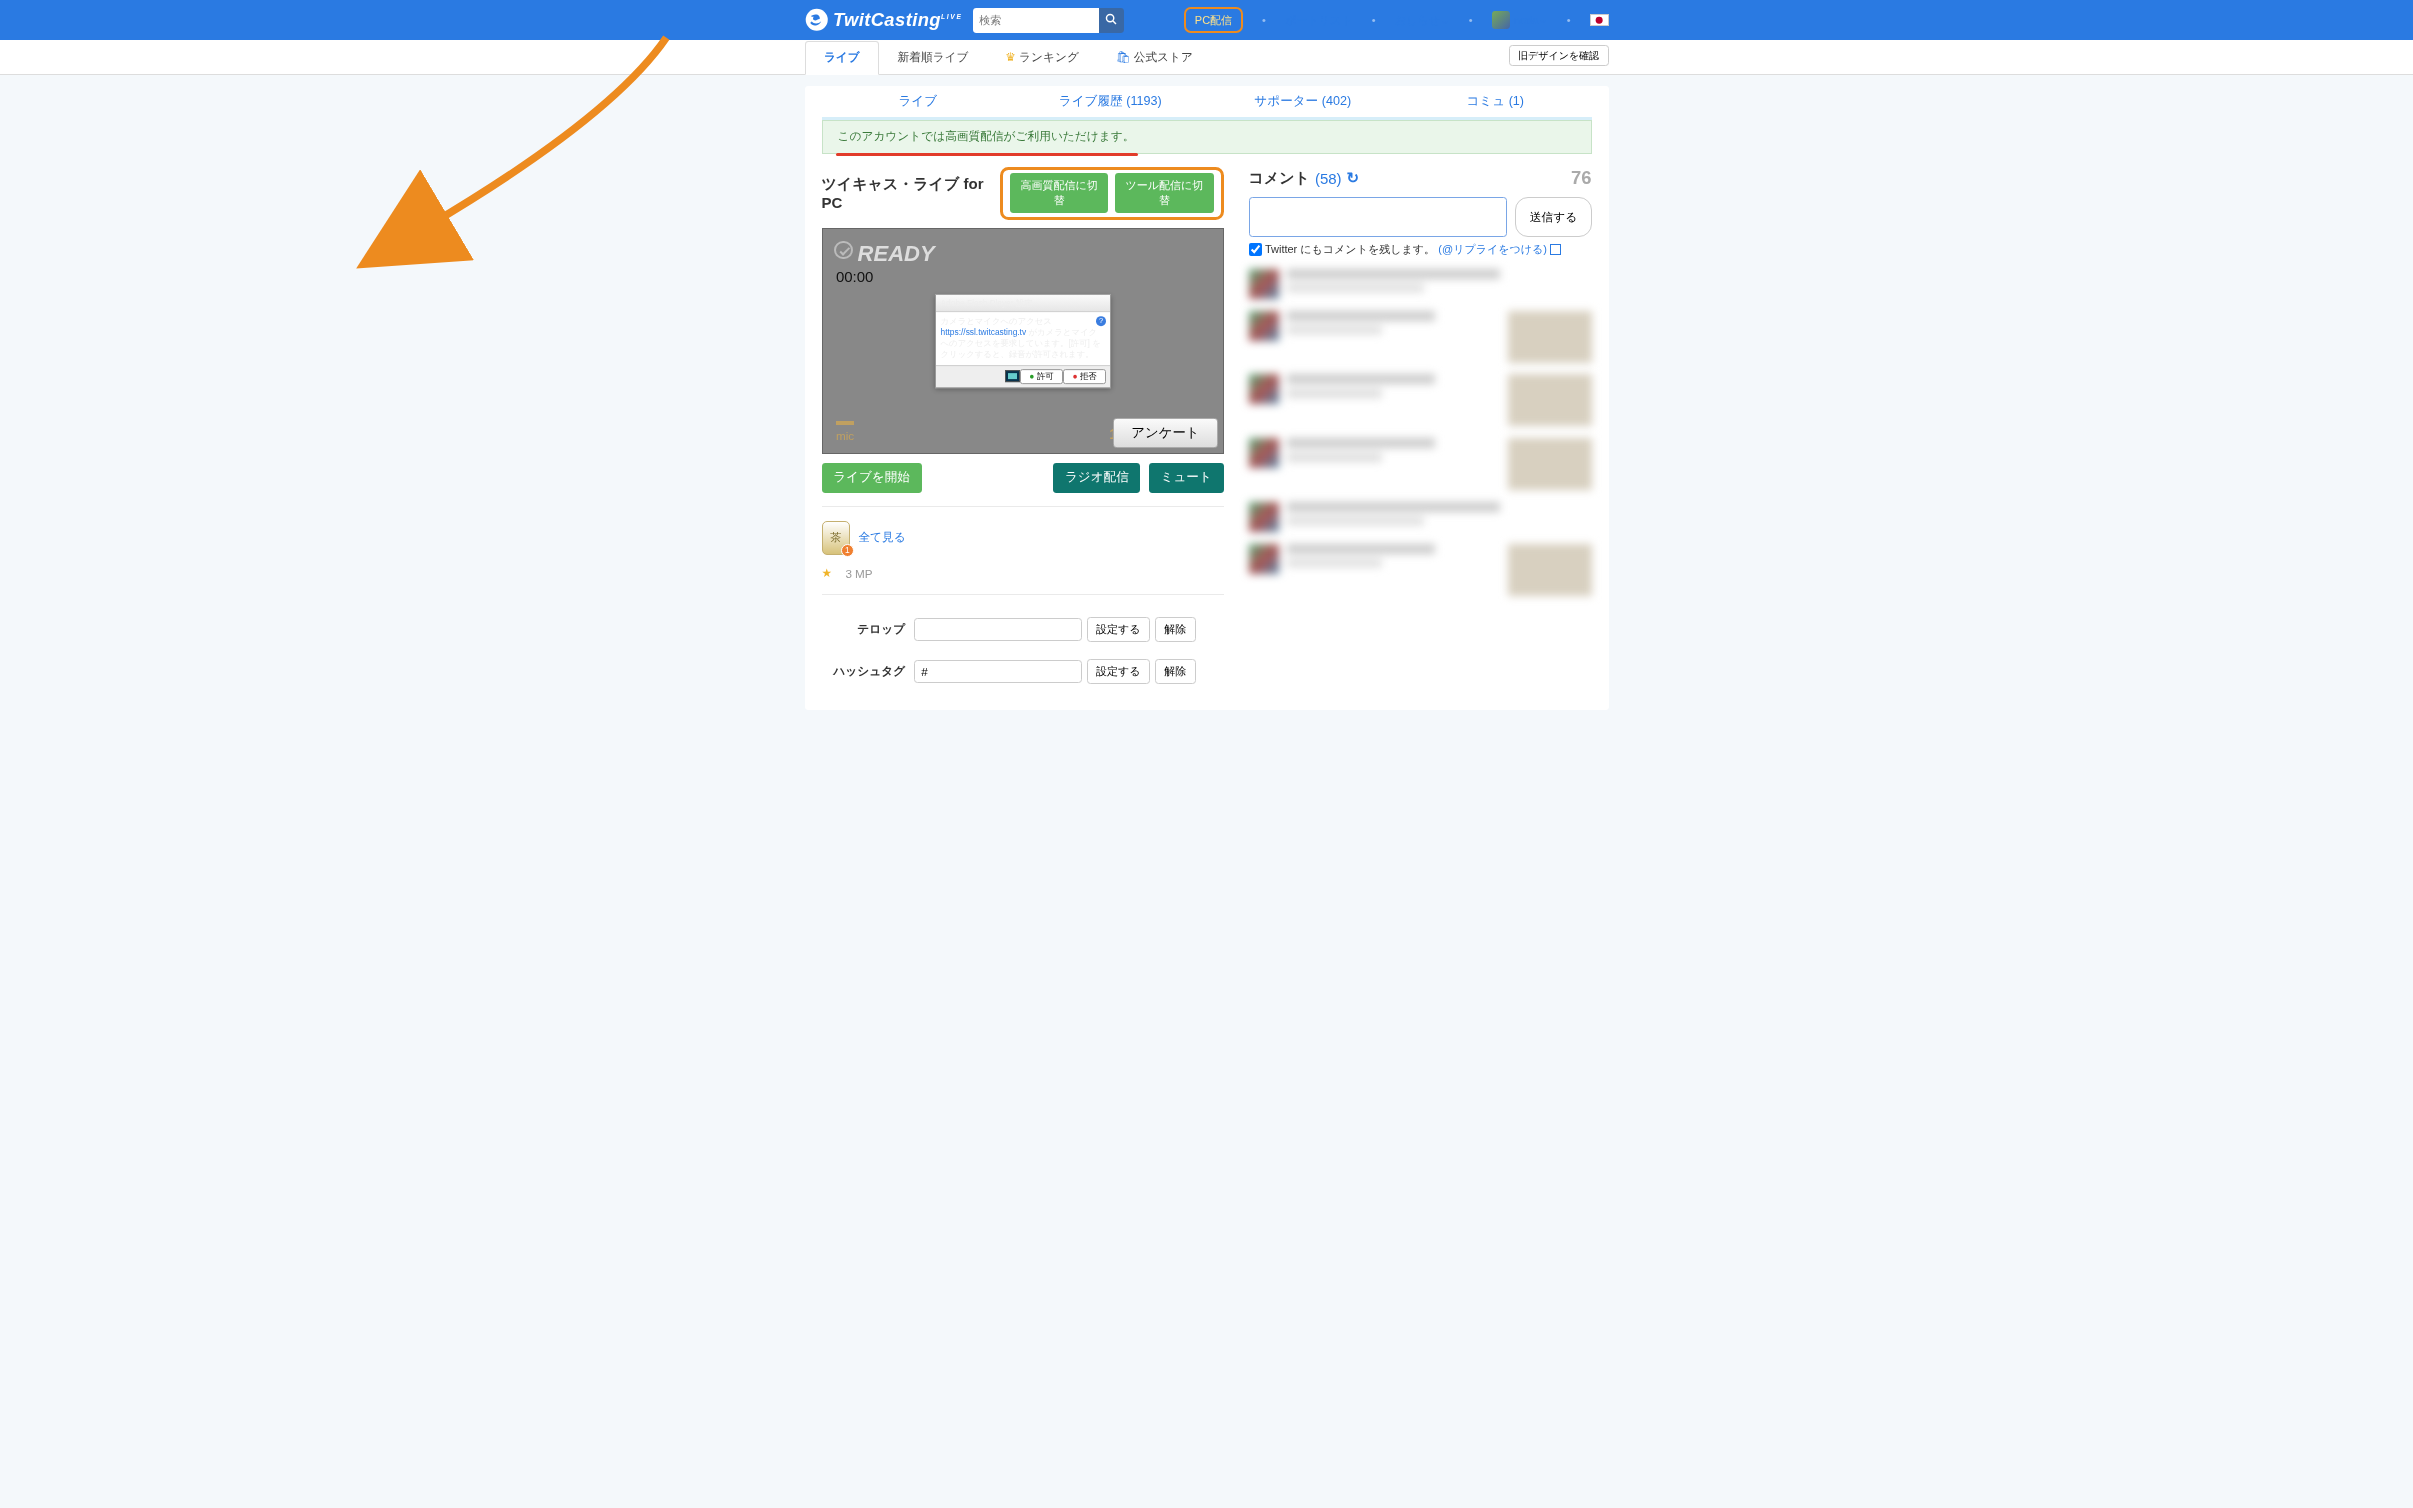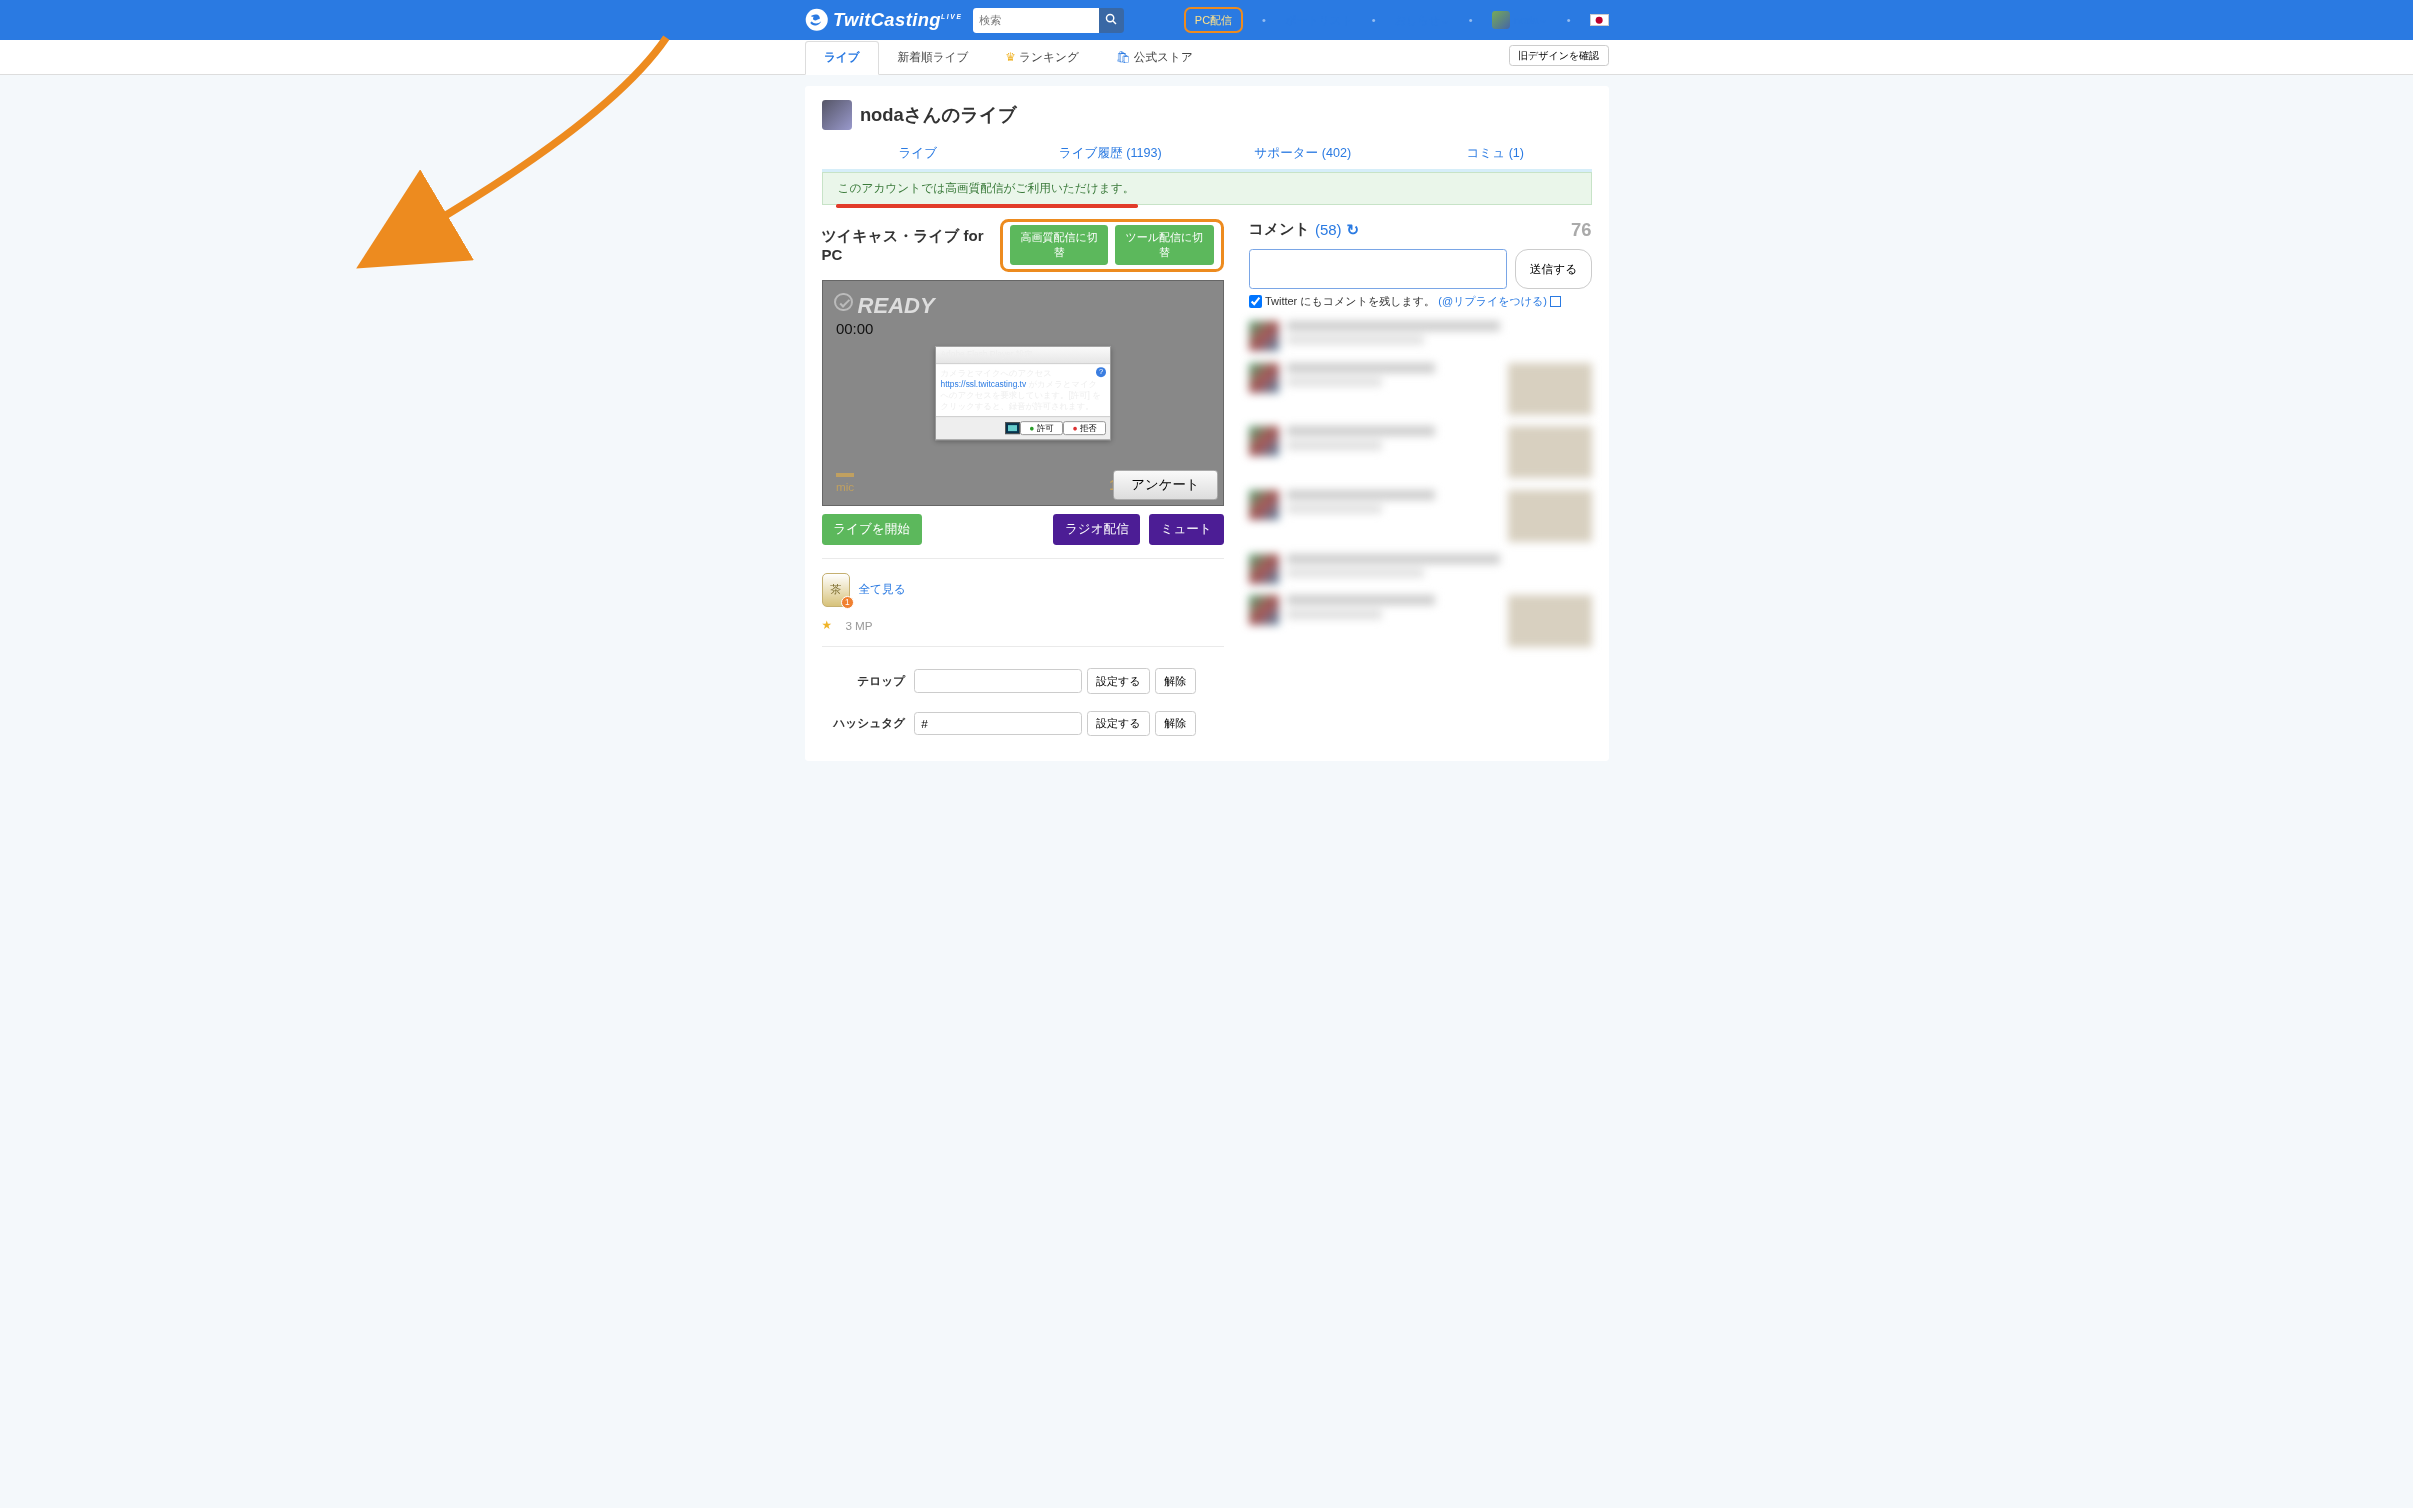--- a/index.html
+++ b/index.html
@@ -69,21 +69,21 @@
 .flash-dialog .body{padding:4.2px 5px; position:relative;}
 .flash-dialog .body .q{position:absolute;right:3.4px;top:3.4px;width:10px;height:10px;border-radius:50%;background:#3a7de0;color:#fff;font-size:7.5px;text-align:center;line-height:10px;}
 .flash-dialog .btns{display:flex;align-items:center;justify-content:flex-end;padding:3.4px;border-top:0.8px solid #ccc;background:#eee;}
 .flash-dialog .btns button{font-size:8.4px;padding:0.8px 8.4px;border:0.8px solid #999;border-radius:2.5px;background:#fff;cursor:pointer;}
 .flash-dialog .btns .mon{width:15px;height:11.7px;background:#07324d;border:0.8px solid #555;position:relative;}
 .flash-dialog .btns .mon::after{content:"";position:absolute;inset:1.7px;background:#6cc;}
 .flash-dialog .btns .ok::before{content:"●";color:#2a9d2a;margin-right:2.5px;}
 .flash-dialog .btns .no::before{content:"●";color:#d33;margin-right:2.5px;}
 
 .ctl-row { display:flex; gap:8.4px; margin-top:8.4px; }
-.btn-blue { background:#4c1d95; color:#fff; border:none; padding:6.7px 11.7px; border-radius:3.4px; font-size:12.6px; font-weight:500; cursor:pointer;}
+.btn-blue { background:#0f766e; color:#fff; border:none; padding:6.7px 11.7px; border-radius:3.4px; font-size:12.6px; font-weight:500; cursor:pointer;}
 .ctl-row .start { background:#5cb85c; }
 .ctl-row .spacer { flex:1; }
 
 .hr { border:none; border-top:0.8px solid #eaeaea; margin:13.4px 0; }
 .item-row { display:flex; align-items:center; gap:8.4px; }
 .tea { width:28.5px; height:34px; background:linear-gradient(#fff,#d7c27a); border-radius:5px; position:relative; border:0.8px solid #c5b070;}
 .tea::after{content:"茶";position:absolute;inset:0;display:flex;align-items:center;justify-content:center;color:#7a6a2a;font-size:11px;}
 .tea .badge{position:absolute;right:-5px;bottom:-3.4px;background:#f08030;color:#fff;width:13.4px;height:13.4px;border-radius:50%;font-size:8.4px;display:flex;align-items:center;justify-content:center;border:1.7px solid #fff;}
 .allsee{flex:1;font-family:Liberation Serif, serif;}
 .mp-row { display:flex; align-items:center; gap:13.4px; margin-top:11.7px;color:#999;}
@@ -162,24 +162,20 @@
   <div class="tabbar">
     <div class="tab active">ライブ</div>
     <div class="tab">新着順ライブ</div>
     <div class="tab"><span class="crown">♛</span> <span>ランキング</span></div>
     <div class="tab"><span class="cart">🛍</span> <span>公式ストア</span></div>
     <button class="old-design">旧デザインを確認</button>
   </div>
 </div>
 
 <div class="page">
-  <div class="profile-head">
-    <div class="profile-avatar"></div>
-    <div class="profile-title"><span class="uname">noda</span><span>さんのライブ</span></div>
-  </div>
 
   <div class="subtabs">
     <a class="subtab">ライブ</a>
     <a class="subtab">ライブ履歴 (1193)</a>
     <a class="subtab">サポーター (402)</a>
     <a class="subtab">コミュ (1)</a>
   </div>
 
   <div class="green-notice">
     <span>このアカウントでは高画質配信がご利用いただけます。</span>

